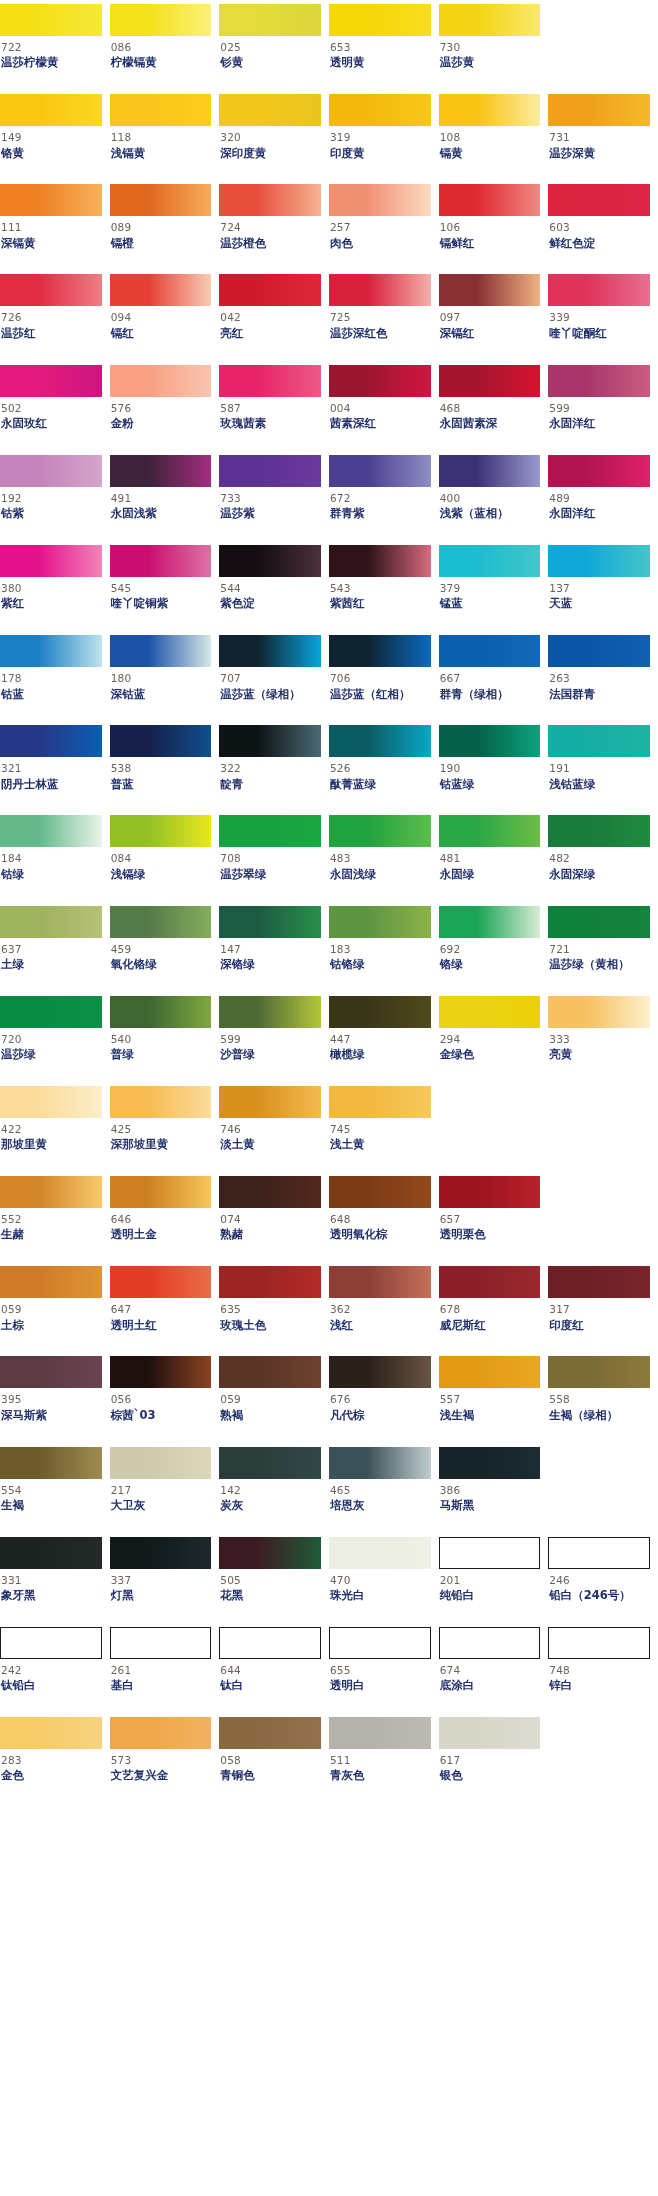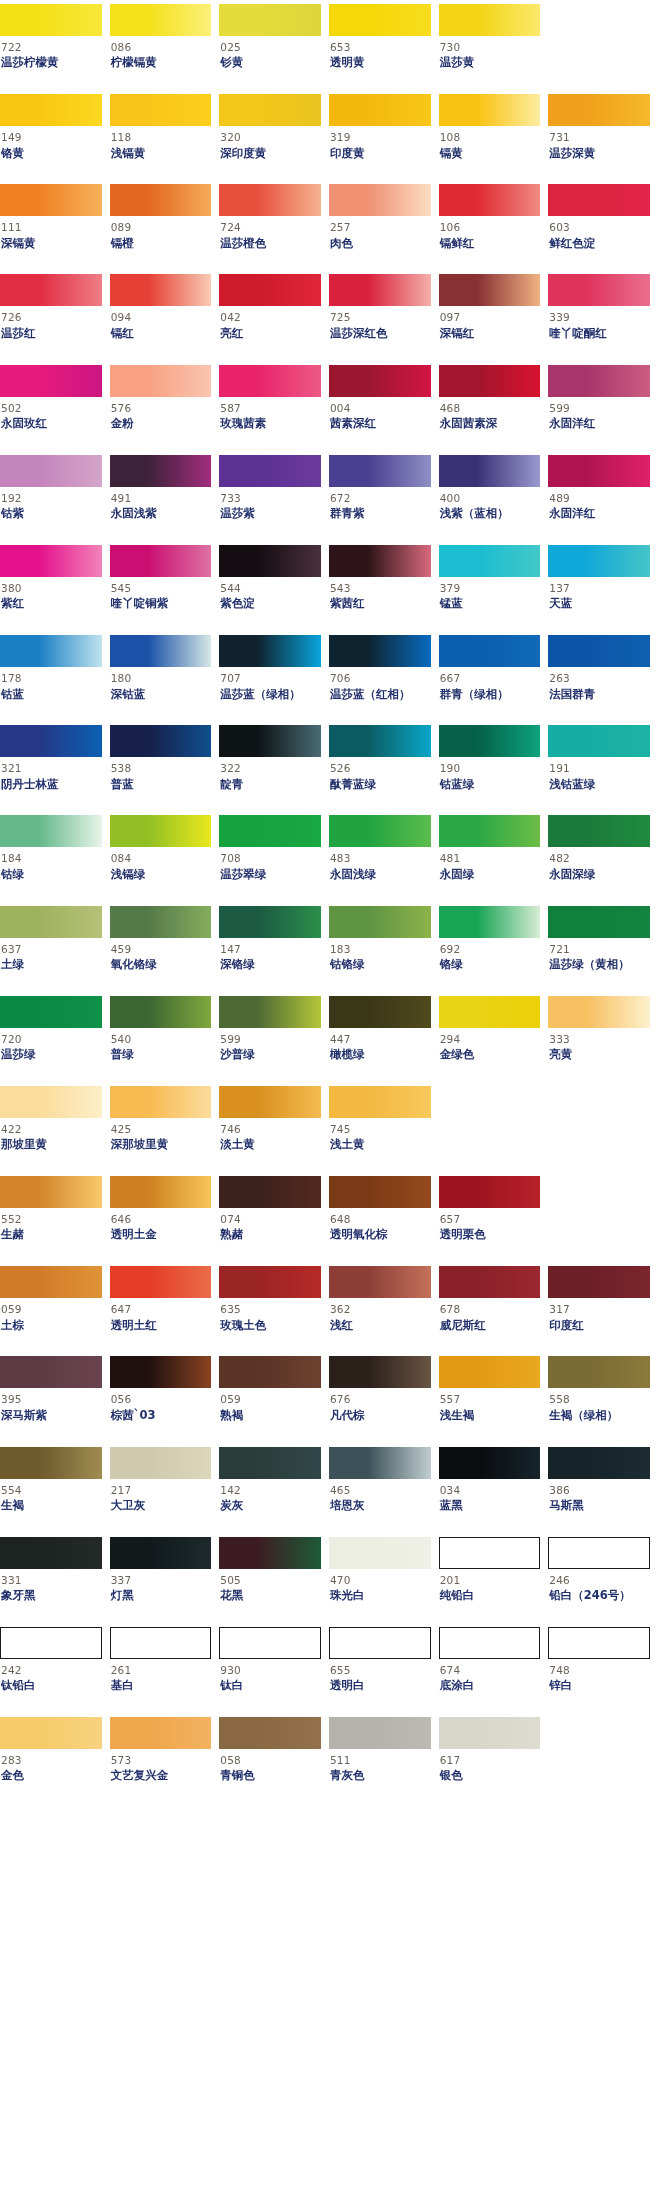--- a/index.html
+++ b/index.html
@@ -978,29 +978,20 @@
         <div class="swatch-wrap">
           <div class="swatch" style="background: linear-gradient(90deg, rgb(60, 82, 88) 0%, rgb(60, 82, 88) 38%, rgb(192, 205, 208) 100%);"></div>
         </div>
         <div class="labels">
           <span class="code">465</span>
           <span class="name">培恩灰</span>
         </div>
       </div>
       <div class="cell">
         <div class="swatch-wrap">
-          <div class="swatch" style="background: linear-gradient(90deg, rgb(10, 12, 14) 0%, rgb(10, 12, 14) 38%, rgb(22, 36, 44) 100%);"></div>
-        </div>
-        <div class="labels">
-          <span class="code">034</span>
-          <span class="name">蓝黑</span>
-        </div>
-      </div>
-      <div class="cell">
-        <div class="swatch-wrap">
           <div class="swatch" style="background: linear-gradient(90deg, rgb(22, 36, 42) 0%, rgb(22, 36, 42) 38%, rgb(28, 44, 50) 100%);"></div>
         </div>
         <div class="labels">
           <span class="code">386</span>
           <span class="name">马斯黑</span>
         </div>
       </div>
     </div>
     <div class="row-spacer"></div>
     <div class="row">
@@ -1077,21 +1068,21 @@
         <div class="labels">
           <span class="code">261</span>
           <span class="name">基白</span>
         </div>
       </div>
       <div class="cell">
         <div class="swatch-wrap">
           <div class="swatch outlined"></div>
         </div>
         <div class="labels">
-          <span class="code">930</span>
+          <span class="code">644</span>
           <span class="name">钛白</span>
         </div>
       </div>
       <div class="cell">
         <div class="swatch-wrap">
           <div class="swatch outlined"></div>
         </div>
         <div class="labels">
           <span class="code">655</span>
           <span class="name">透明白</span>

